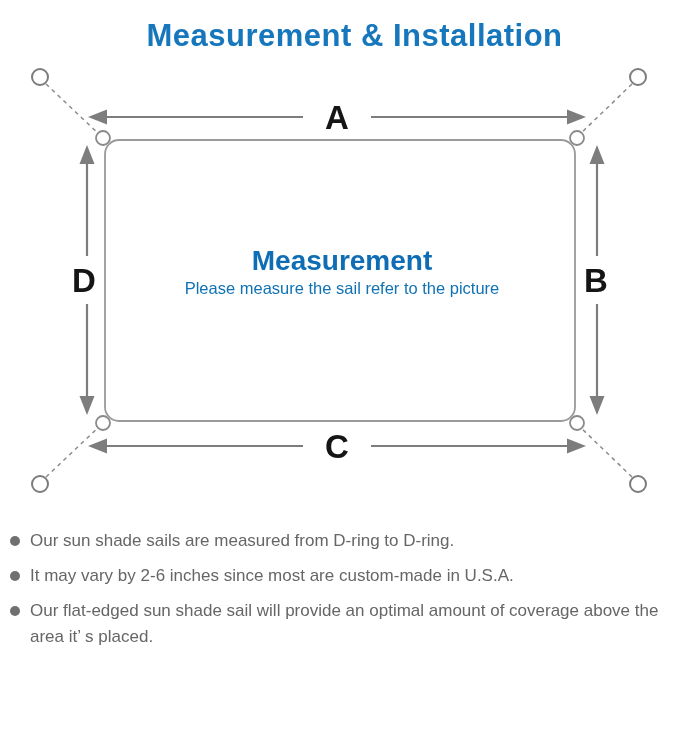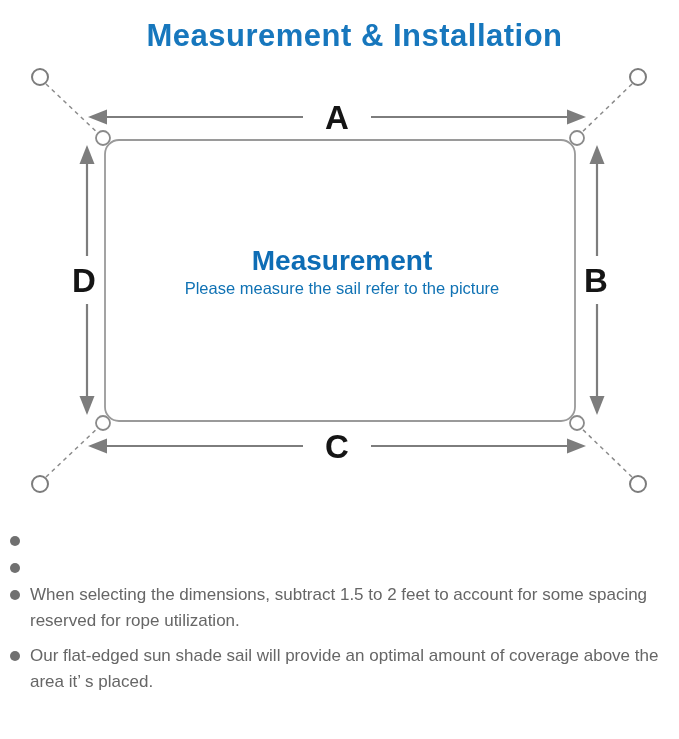--- a/index.html
+++ b/index.html
@@ -141,27 +141,25 @@
     <text class="dim-label" x="337" y="458" text-anchor="middle">C</text>
     <text class="dim-label" x="84" y="292" text-anchor="middle">D</text>
 
     <text class="center-title" x="342" y="270" text-anchor="middle">Measurement</text>
     <text class="center-sub" x="342" y="294" text-anchor="middle">Please measure the sail refer to the picture</text>
   </svg>
 
   <ul class="notes">
     <li>
       <span class="dot"></span>
+      <span class="note-text">Our sun shade sails are measured from D-ring to D-ring.</span>
     </li>
     <li>
       <span class="dot"></span>
-    </li>
-    <li>
-      <span class="dot"></span>
-      <span class="note-text">When selecting the dimensions, subtract 1.5 to 2 feet to account for some spacing reserved for rope utilization.</span>
+      <span class="note-text">It may vary by 2-6 inches since most are custom-made in U.S.A.</span>
     </li>
     <li>
       <span class="dot"></span>
       <span class="note-text">Our flat-edged sun shade sail will provide an optimal amount of coverage above the area it’ s placed.</span>
     </li>
   </ul>
 
 </div>
 
 </body></html>

